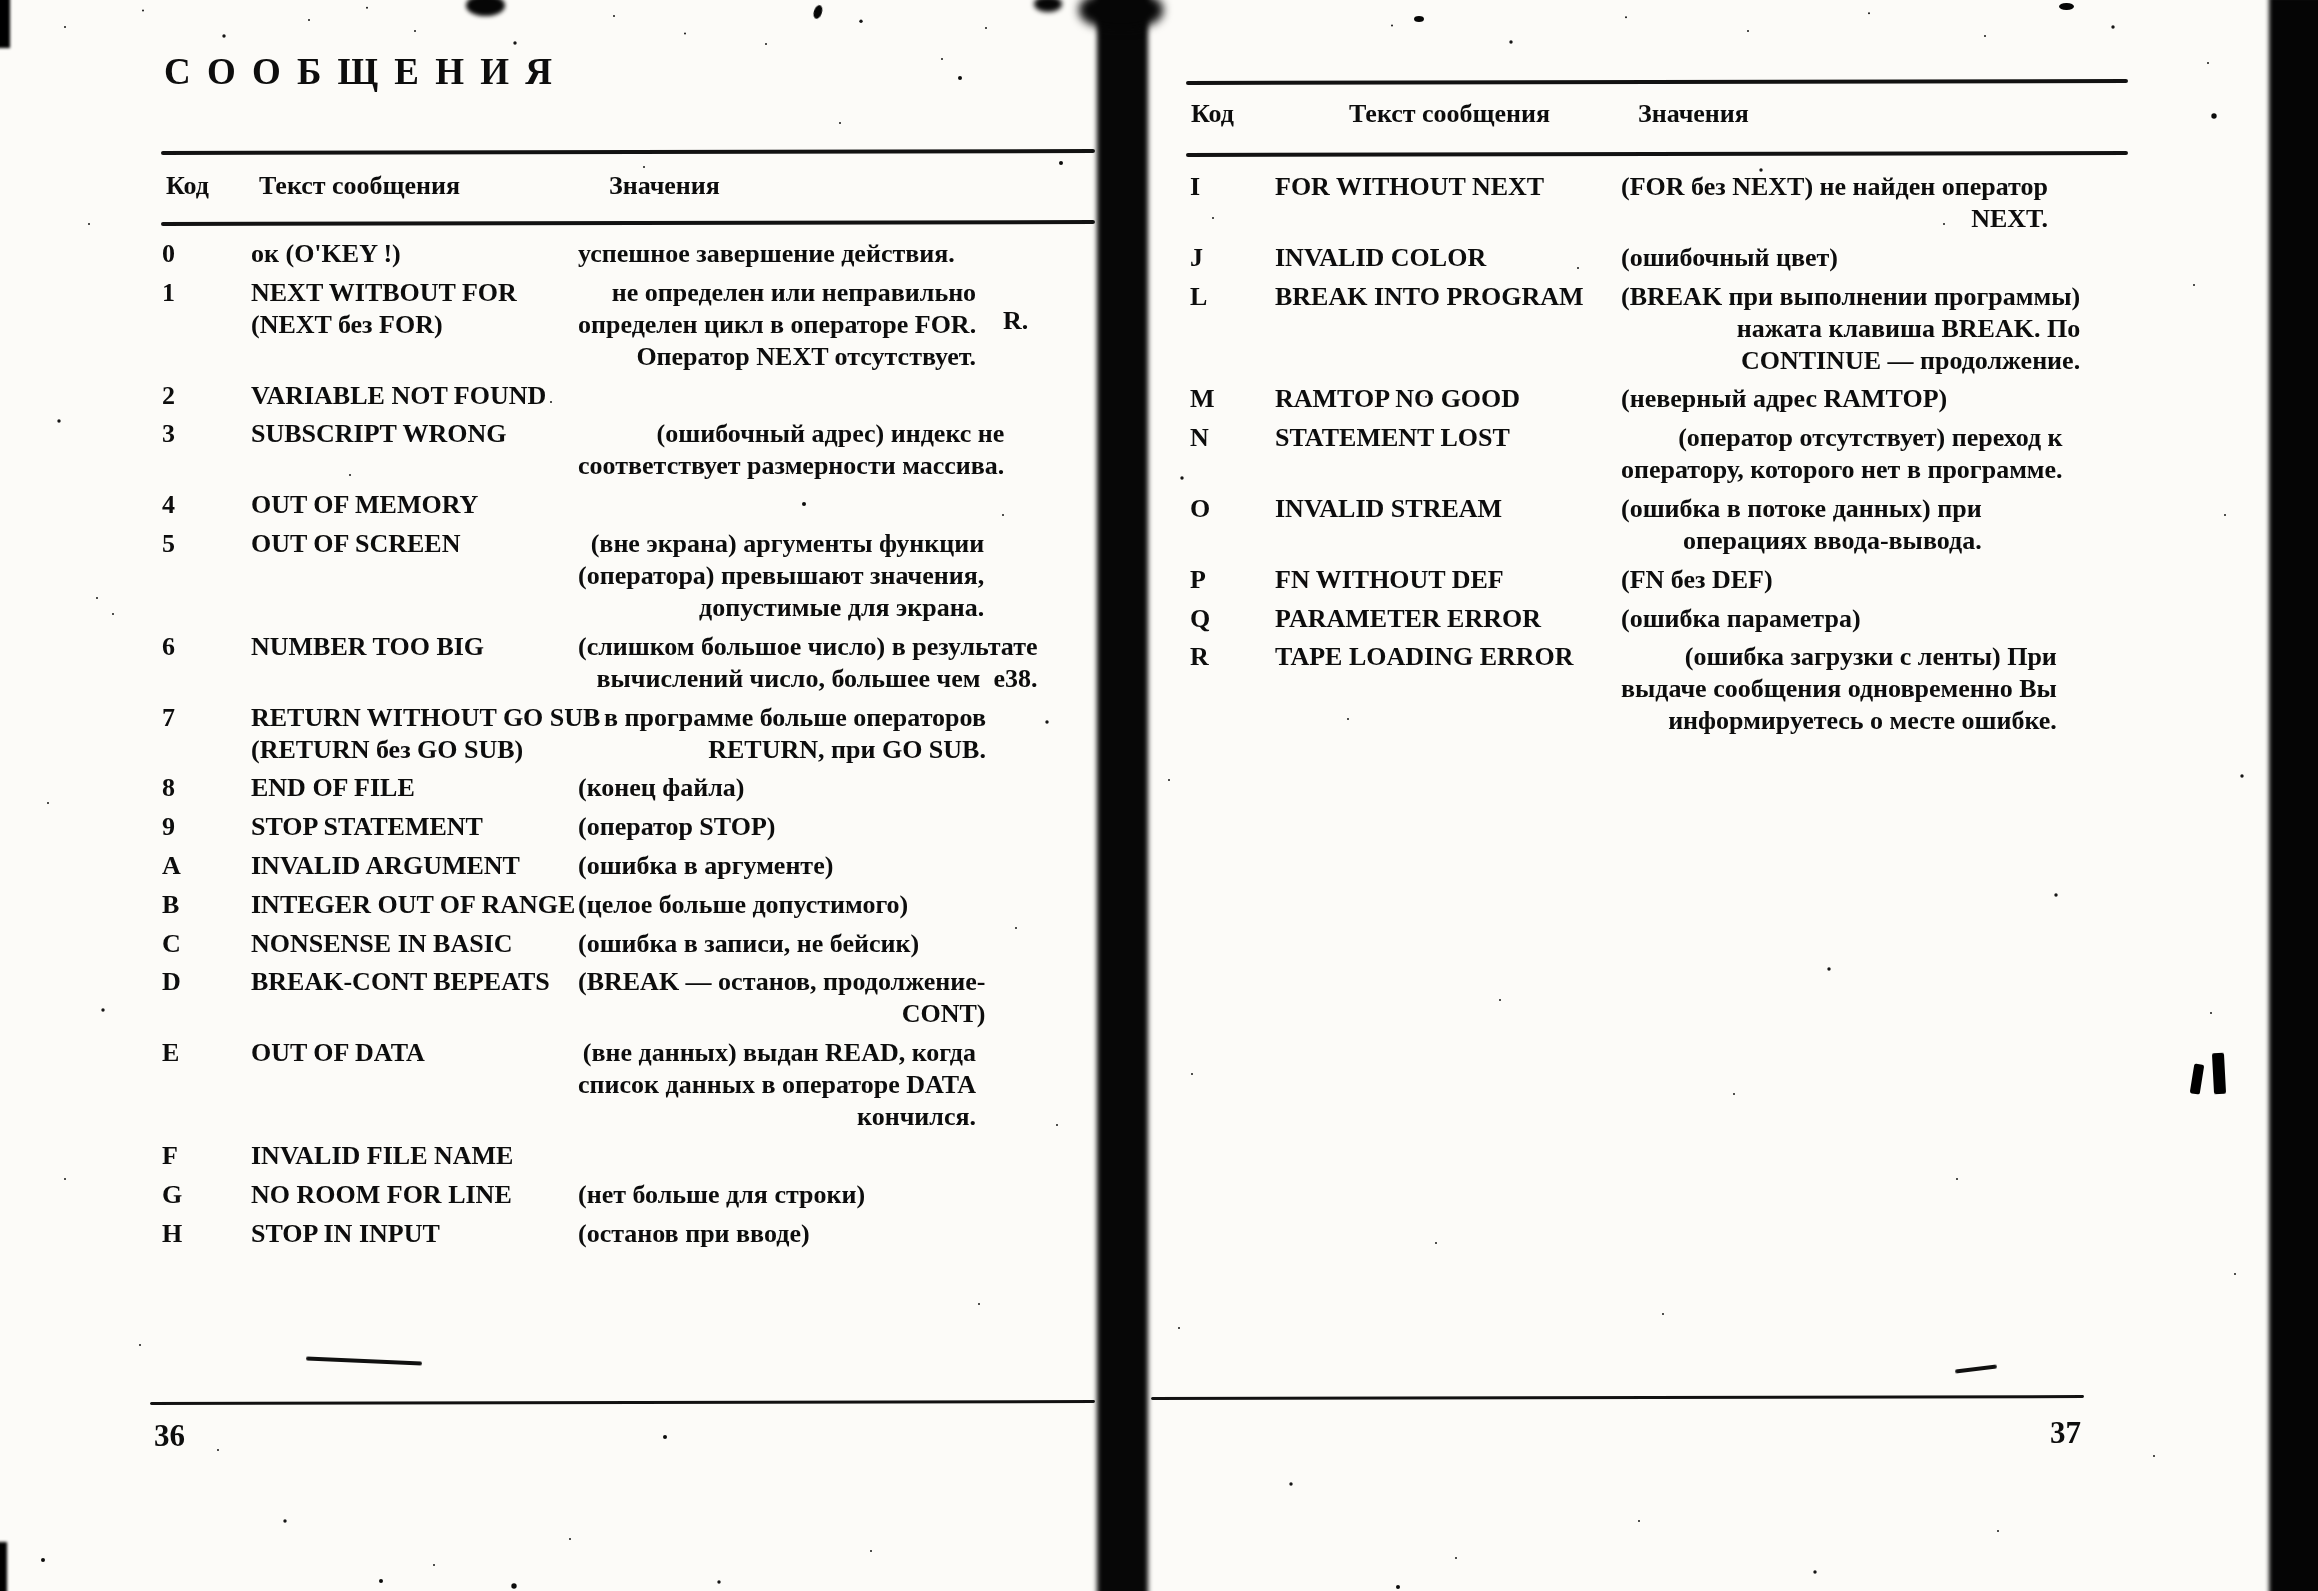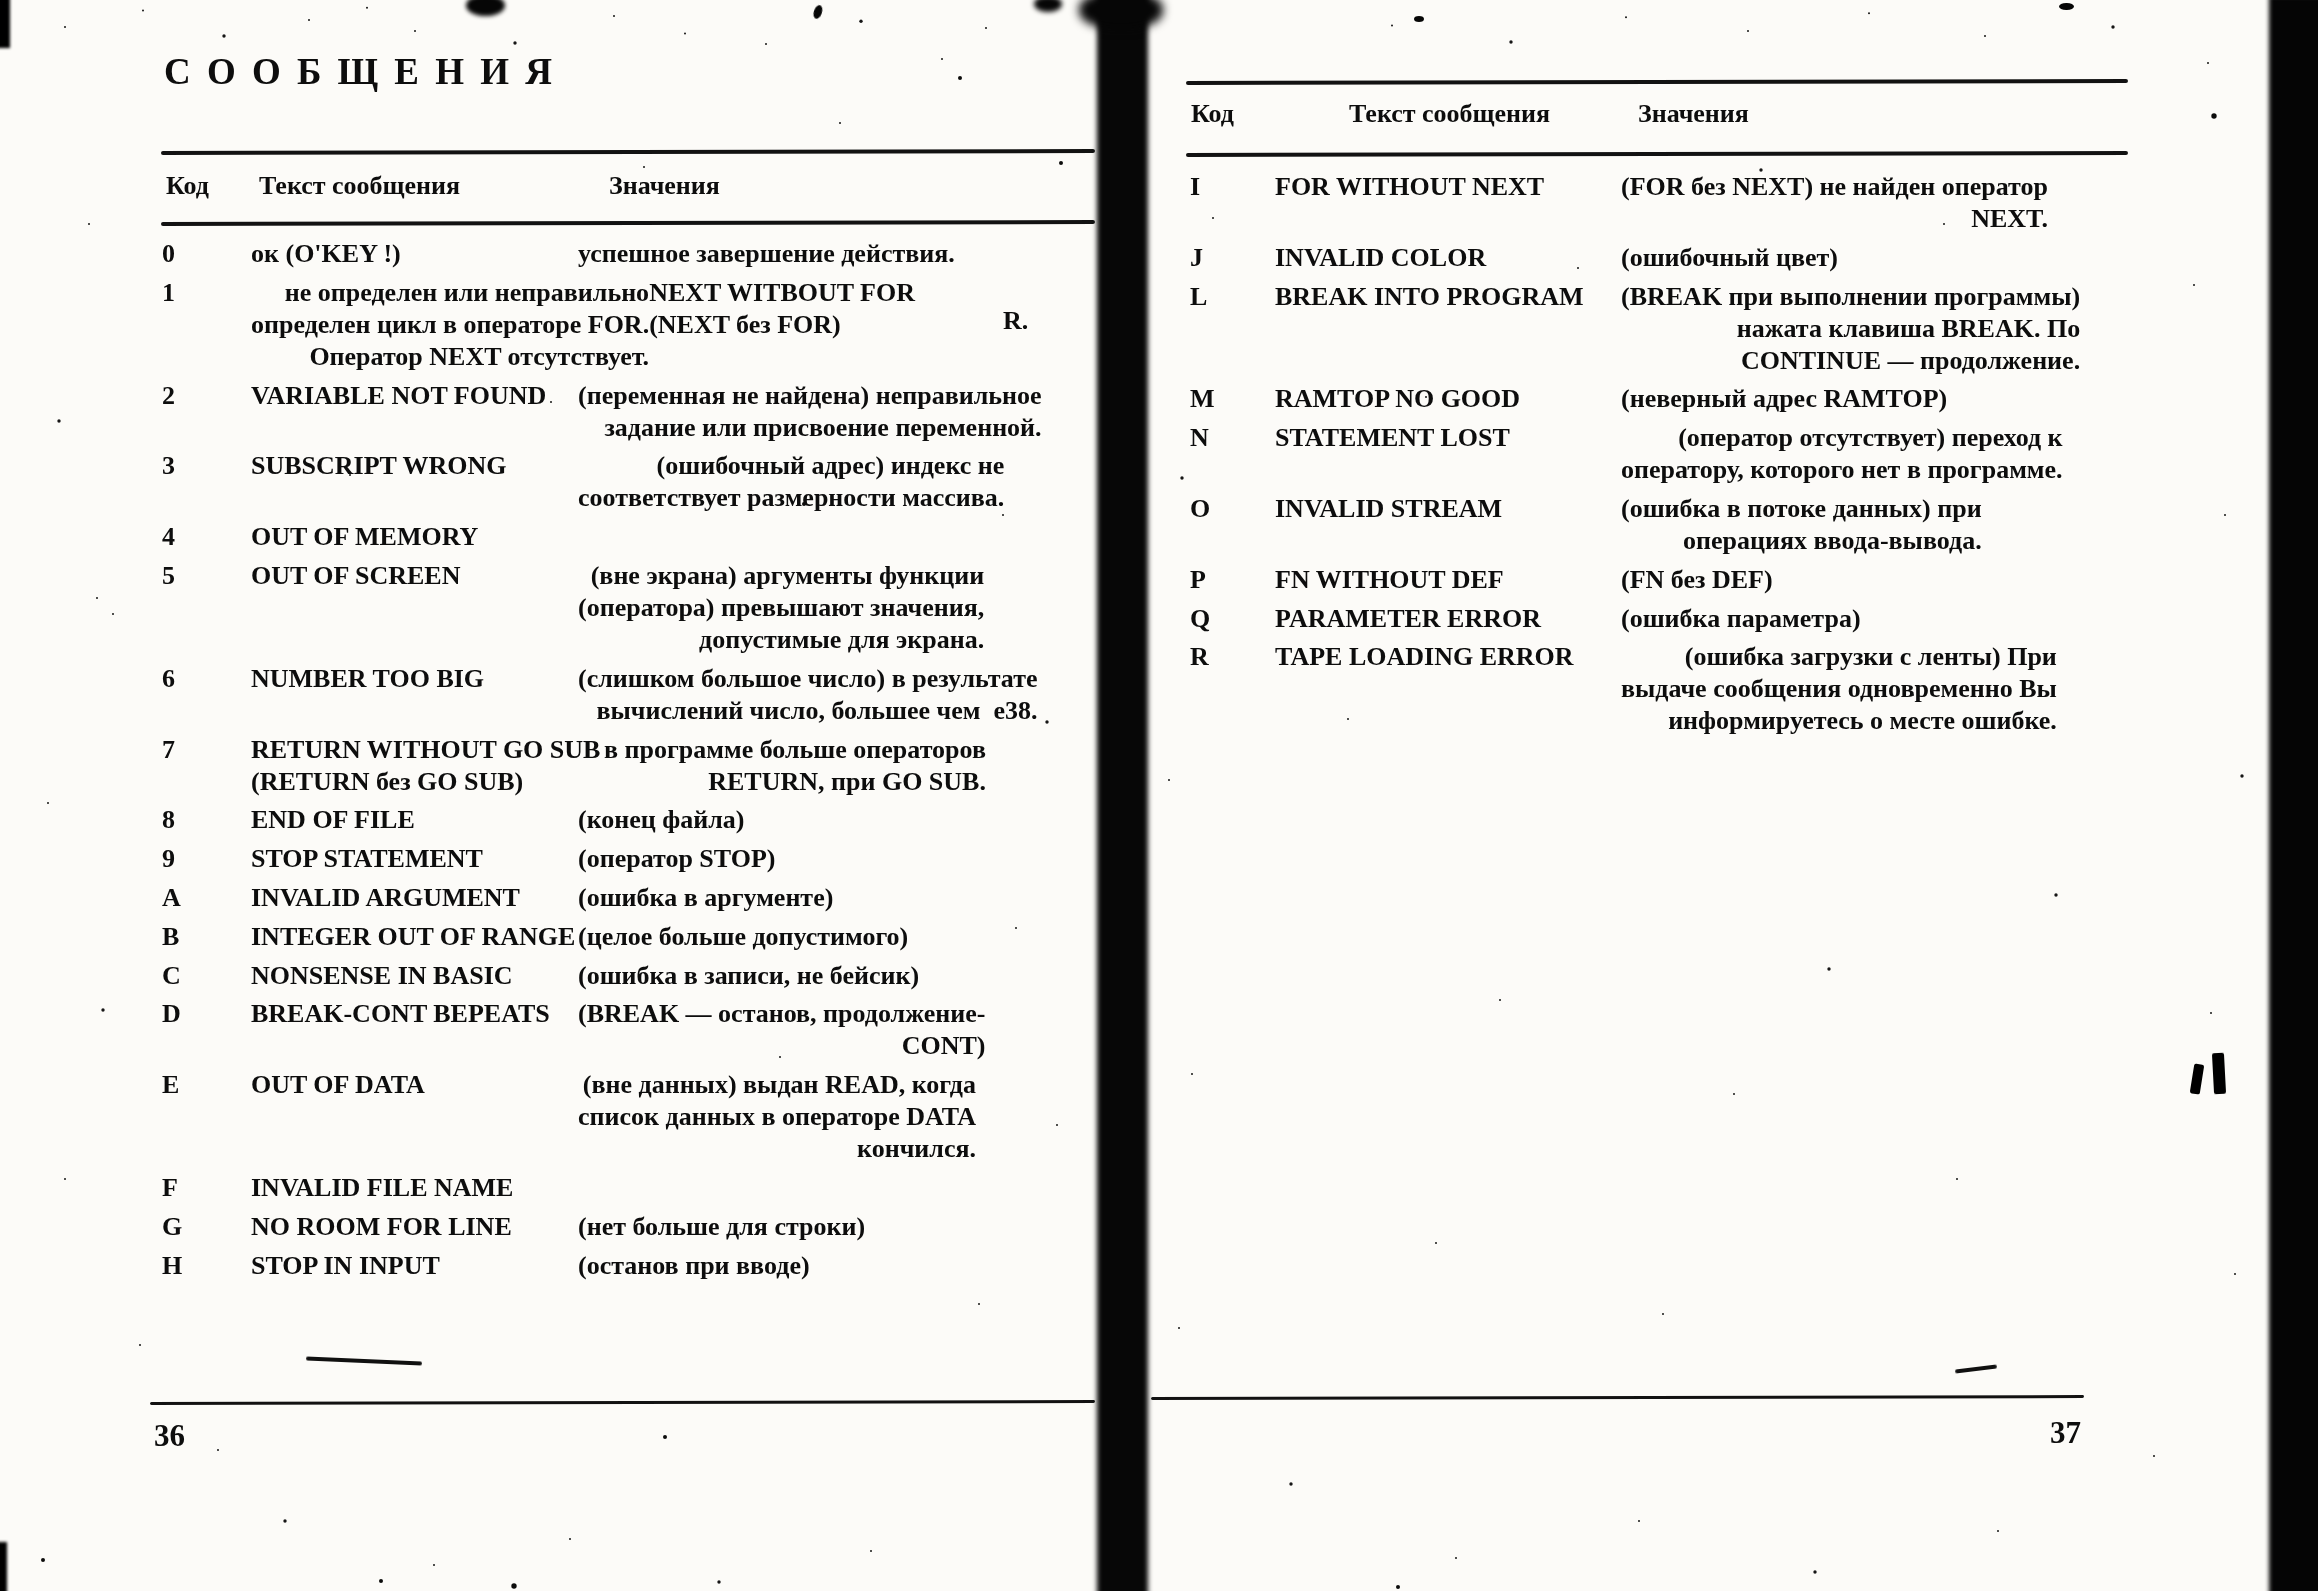--- a/index.html
+++ b/index.html
@@ -101,32 +101,30 @@
 
   <div class="rows rows-left" id="rows-left" style="left:162px;top:238px;width:934px;">
   <div class="row">
     <div class="cell code">0</div>
     <div class="cell message">ок (O'KEY !)</div>
     <div class="cell meaning">успешное завершение действия.</div>
   </div>
 
   <div class="row">
     <div class="cell code">1</div>
+    <div class="cell message">NEXT WITBOUT FOR
+(NEXT без FOR)</div>
     <div class="cell meaning">не определен или неправильно
 определен цикл в операторе FOR.
 Оператор NEXT отсутствует.</div>
-    <div class="cell message">NEXT WITBOUT FOR
-(NEXT без FOR)</div>
   </div>
 
   <div class="row">
     <div class="cell code">2</div>
     <div class="cell message">VARIABLE NOT FOUND</div>
-    <div class="cell meaning">(переменная не найдена) неправильное
-задание или присвоение переменной.</div>
   </div>
 
   <div class="row">
     <div class="cell code">3</div>
     <div class="cell message">SUBSCRIPT WRONG</div>
     <div class="cell meaning">(ошибочный адрес) индекс не
 соответствует размерности массива.</div>
   </div>
 
   <div class="row">

